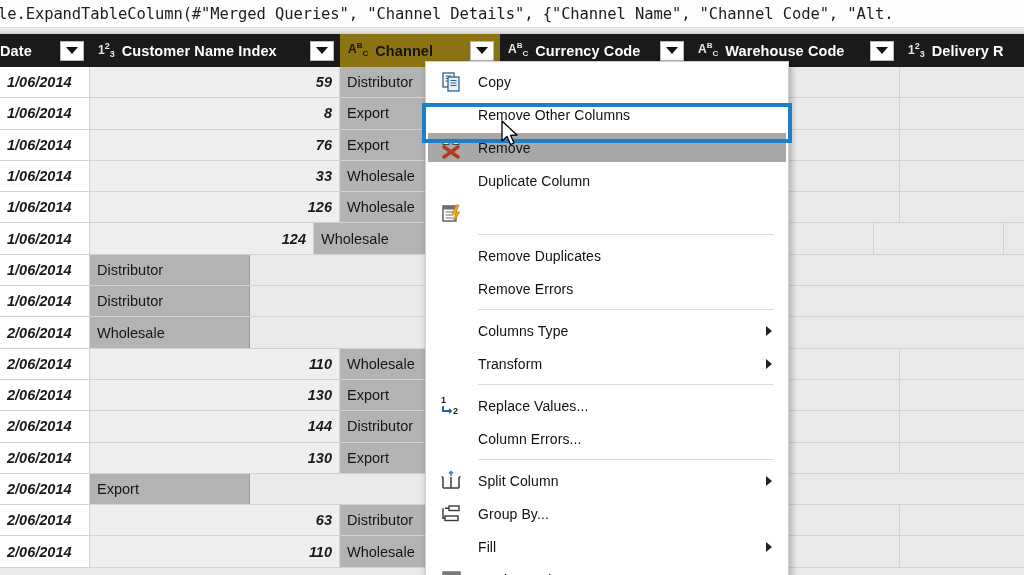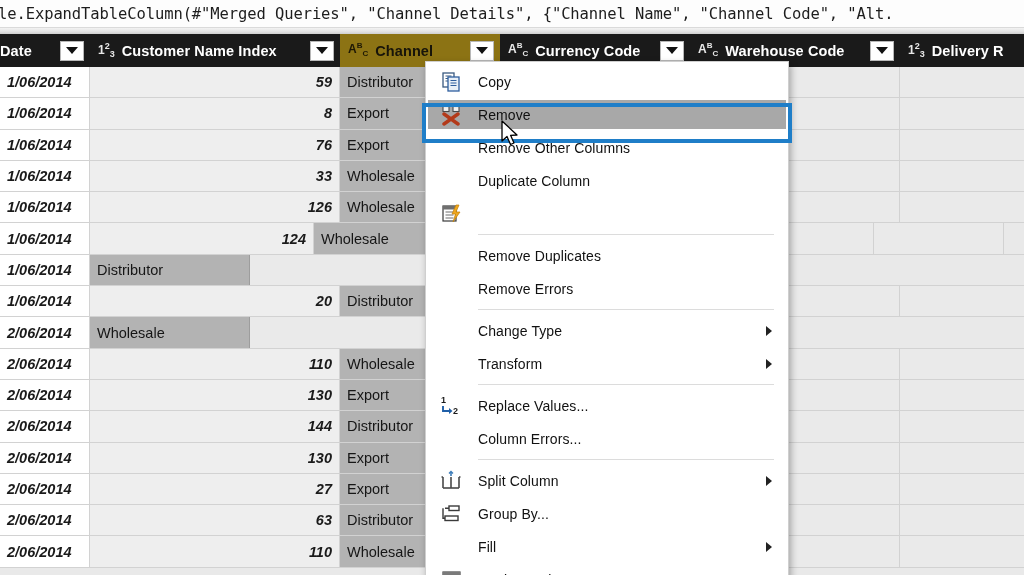--- a/index.html
+++ b/index.html
@@ -317,21 +317,20 @@
       </div>
       <div class="row">
         <div class="cell date" style="width: 90px;">1/06/2014</div>
         <div class="cell chan" style="width: 160px;">Distributor</div>
         <div class="cell blank" style="width: 190px;"></div>
         <div class="cell blank" style="width: 210px;"></div>
         <div class="cell blank" style="width: 130px;"></div>
       </div>
       <div class="row">
         <div class="cell date" style="width: 90px;">1/06/2014</div>
-        <div class="cell num" style="width: 250px;">20</div>
         <div class="cell chan" style="width: 160px;">Distributor</div>
         <div class="cell blank" style="width: 190px;"></div>
         <div class="cell blank" style="width: 210px;"></div>
         <div class="cell blank" style="width: 130px;"></div>
       </div>
       <div class="row">
         <div class="cell date" style="width: 90px;">2/06/2014</div>
         <div class="cell chan" style="width: 160px;">Wholesale</div>
         <div class="cell blank" style="width: 190px;"></div>
         <div class="cell blank" style="width: 210px;"></div>
@@ -364,21 +363,20 @@
       <div class="row">
         <div class="cell date" style="width: 90px;">2/06/2014</div>
         <div class="cell num" style="width: 250px;">130</div>
         <div class="cell chan" style="width: 160px;">Export</div>
         <div class="cell blank" style="width: 190px;"></div>
         <div class="cell blank" style="width: 210px;"></div>
         <div class="cell blank" style="width: 130px;"></div>
       </div>
       <div class="row">
         <div class="cell date" style="width: 90px;">2/06/2014</div>
-        <div class="cell num" style="width: 250px;">27</div>
         <div class="cell chan" style="width: 160px;">Export</div>
         <div class="cell blank" style="width: 190px;"></div>
         <div class="cell blank" style="width: 210px;"></div>
         <div class="cell blank" style="width: 130px;"></div>
       </div>
       <div class="row">
         <div class="cell date" style="width: 90px;">2/06/2014</div>
         <div class="cell num" style="width: 250px;">63</div>
         <div class="cell chan" style="width: 160px;">Distributor</div>
         <div class="cell blank" style="width: 190px;"></div>
@@ -406,37 +404,37 @@
               <line x1="4.5" y1="10" x2="10.5" y2="10" stroke="#3a5a80" stroke-width="1"></line>
               <rect x="7" y="6" width="11" height="14" fill="#e8f0f8" stroke="#2f5f9e" stroke-width="1.3"></rect>
               <line x1="9.5" y1="9.5" x2="15.5" y2="9.5" stroke="#2f5f9e" stroke-width="1"></line>
               <line x1="9.5" y1="12" x2="15.5" y2="12" stroke="#2f5f9e" stroke-width="1"></line>
               <line x1="9.5" y1="14.5" x2="15.5" y2="14.5" stroke="#2f5f9e" stroke-width="1"></line>
             </svg>
           </span>
         </div>
         <span class="mi-label">Copy</span>
       </div>
+      <div class="mi">
+        <div class="mi-icon">
+          <span style="display: inline-flex; width: 20px; height: 20px;"></span>
+        </div>
+        <span class="mi-label">Remove Other Columns</span>
+      </div>
       <div class="mi highlight">
         <div class="mi-icon">
           <span style="display: inline-flex;">
             <svg width="22" height="22" viewBox="0 0 22 22" class="icon-svg">
               <rect x="2" y="2.5" width="6" height="5" fill="#f2f2f2" stroke="#4a4a4a" stroke-width="1.1"></rect>
               <rect x="12" y="2.5" width="6" height="5" fill="#f2f2f2" stroke="#4a4a4a" stroke-width="1.1"></rect>
               <path d="M3,10 L17,20 M17,10 L3,20" stroke="#b33a1a" stroke-width="3.4" stroke-linecap="round"></path>
             </svg>
           </span>
         </div>
         <span class="mi-label">Remove</span>
-      </div>
-      <div class="mi">
-        <div class="mi-icon">
-          <span style="display: inline-flex; width: 20px; height: 20px;"></span>
-        </div>
-        <span class="mi-label">Remove Other Columns</span>
       </div>
       <div class="mi">
         <div class="mi-icon">
           <span style="display: inline-flex; width: 20px; height: 20px;"></span>
         </div>
         <span class="mi-label">Duplicate Column</span>
       </div>
       <div class="mi">
         <div class="mi-icon">
           <span style="display: inline-flex;">
@@ -462,21 +460,21 @@
         <div class="mi-icon">
           <span style="display: inline-flex; width: 20px; height: 20px;"></span>
         </div>
         <span class="mi-label">Remove Errors</span>
       </div>
       <div class="mi-sep"></div>
       <div class="mi">
         <div class="mi-icon">
           <span style="display: inline-flex; width: 20px; height: 20px;"></span>
         </div>
-        <span class="mi-label">Change Type</span>
+        <span class="mi-label">Columns Type</span>
         <div class="mi-arrow"></div>
       </div>
       <div class="mi">
         <div class="mi-icon">
           <span style="display: inline-flex; width: 20px; height: 20px;"></span>
         </div>
         <span class="mi-label">Transform</span>
         <div class="mi-arrow"></div>
       </div>
       <div class="mi-sep"></div>

